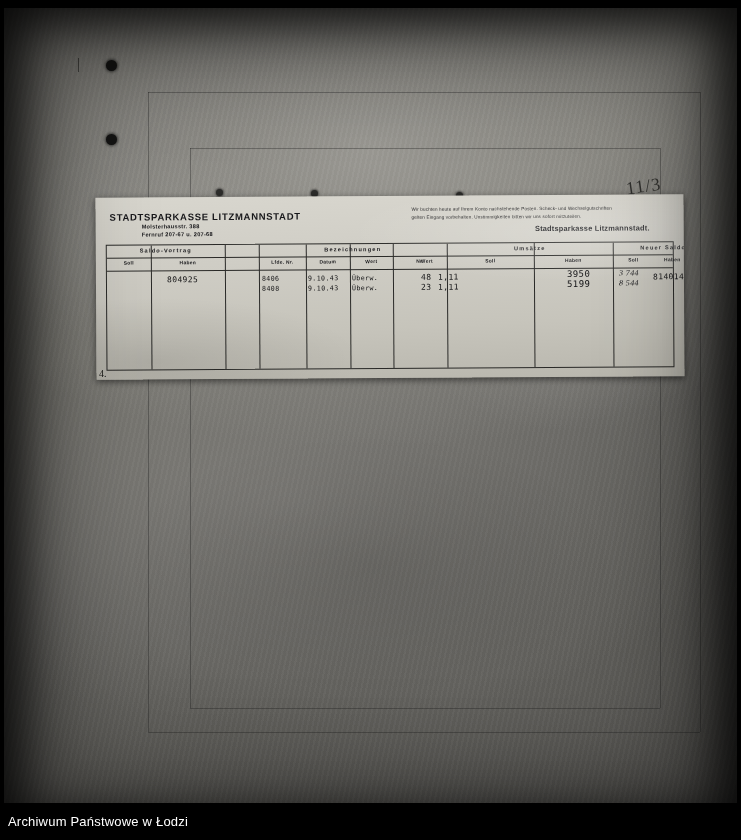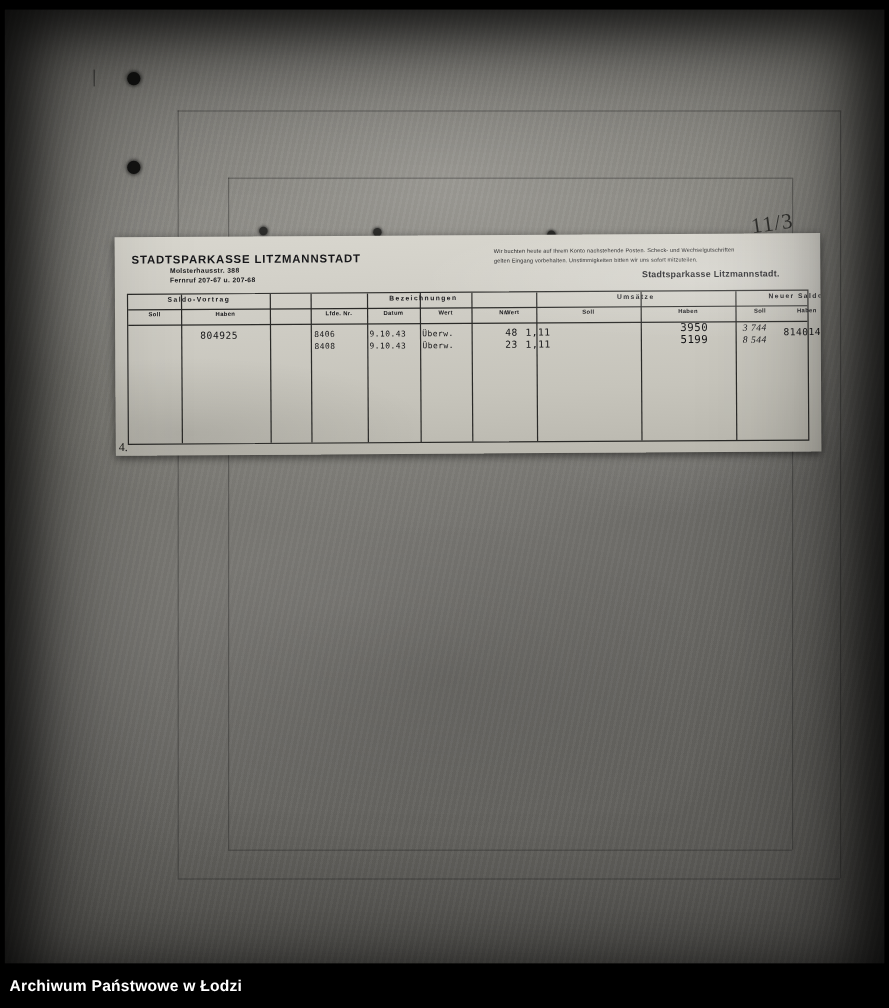--- a/index.html
+++ b/index.html
@@ -270,21 +270,21 @@
     bottom: 0;
     width: 741px;
     height: 37px;
     background: #000;
     display: flex;
     align-items: center;
   }
   #footer .wm {
     color: #ffffff;
     font-size: 13px;
-    font-weight: bold;
+    font-weight: normal;
     letter-spacing: 0.2px;
     padding-left: 8px;
   }
 </style>
 </head>
 <body>
 
 <div id="scan">
 
   <div class="photo"></div>

